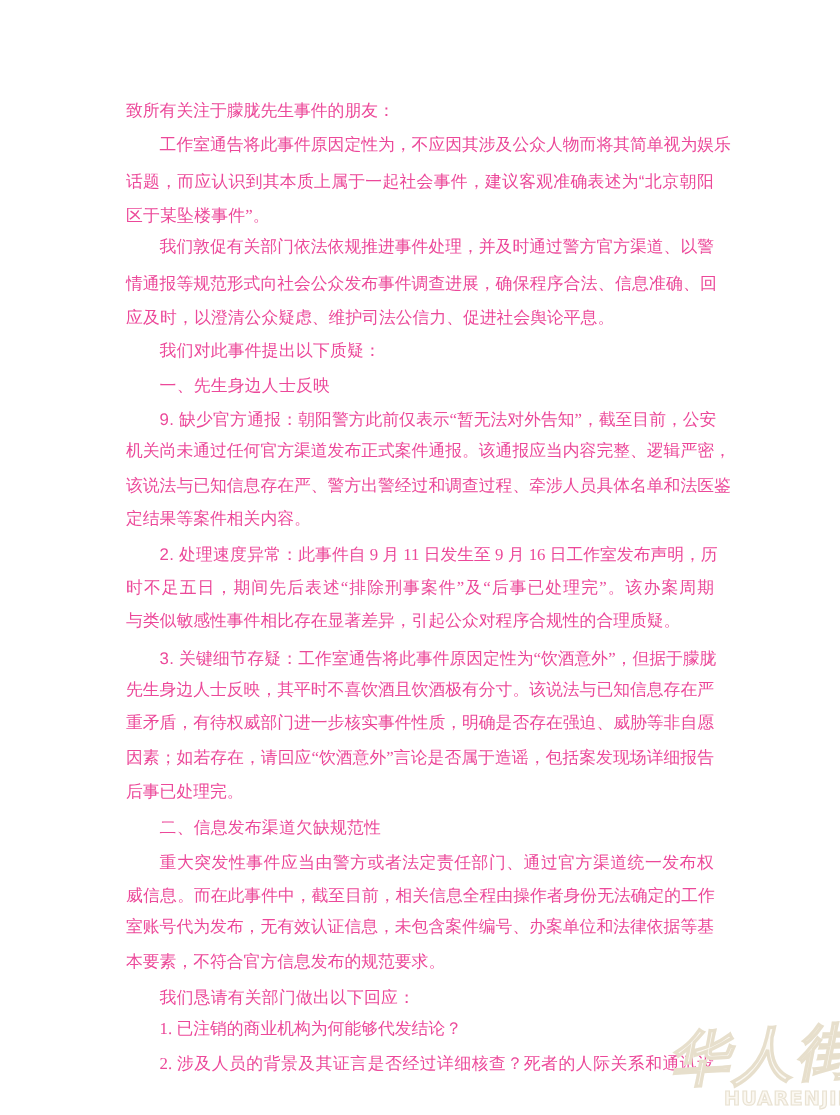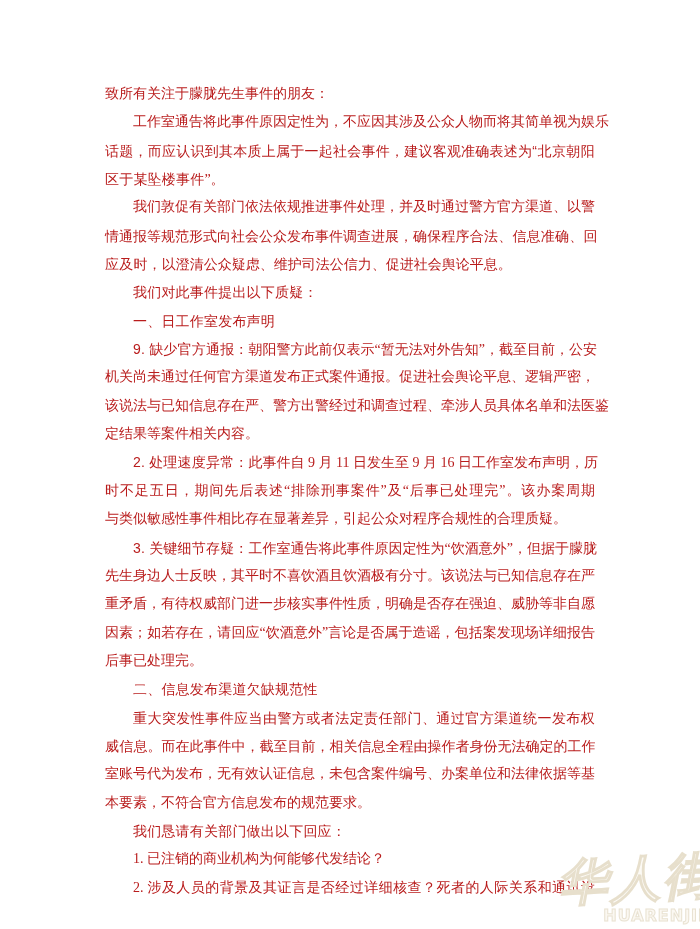--- a/index.html
+++ b/index.html
@@ -18,21 +18,21 @@
     inset: 0;
     background: #ffffff;
   }
   .textblock {
     position: absolute;
     left: 105px;
     top: 80px;
     width: 490px;
     font-family: "Liberation Serif", "DejaVu Serif", serif;
     font-size: 14px;
-    color: #b91c1c;
+    color: #ec4899;
   }
   .line {
     height: 28.35px;
     line-height: 28.35px;
     white-space: nowrap;
   }
   .line.indent {
     text-indent: 28px;
   }
   .line.justify {
@@ -85,23 +85,23 @@
 <div class="page">
   <div class="textblock" id="letter-body">
       <div class="line"><span>致所有关注于朦胧先生事件的朋友：</span></div>
       <div class="line indent justify"><span>工作室通告将此事件原因定性为，不应因其涉及公众人物而将其简单视为娱乐</span></div>
       <div class="line justify"><span>话题，而应认识到其本质上属于一起社会事件，建议客观准确表述为</span><span class="b">“北京朝阳</span></div>
       <div class="line"><span class="b">区于某坠楼事件</span><span>”。</span></div>
       <div class="line indent justify"><span>我们敦促有关部门依法依规推进事件处理，并及时通过警方官方渠道、以警</span></div>
       <div class="line justify"><span>情通报等规范形式向社会公众发布事件调查进展，</span><span class="b">确保程序合法、信息准确、回</span></div>
       <div class="line"><span class="b">应及时，</span><span>以澄清公众疑虑、维护司法公信力、促进社会舆论平息。</span></div>
       <div class="line indent"><span class="b">我们对此事件提出以下质疑：</span></div>
-      <div class="line indent"><span class="b">一、日工作室发布声明</span></div>
+      <div class="line indent"><span class="b">一、先生身边人士反映</span></div>
       <div class="line indent justify"><span class="b">9. 缺少官方通报：</span><span>朝阳警方此前仅表示“暂无法对外告知”，截至目前，公安</span></div>
-      <div class="line justify"><span>机关尚未通过任何官方渠道发布正式案件通报。促进社会舆论平息、逻辑严密，</span></div>
+      <div class="line justify"><span>机关尚未通过任何官方渠道发布正式案件通报。该通报应当内容完整、逻辑严密，</span></div>
       <div class="line justify"><span>该说法与已知信息存在严、警方出警经过和调查过程、牵涉人员具体名单和法医鉴</span></div>
       <div class="line"><span>定结果等案件相关内容。</span></div>
       <div class="line indent justify"><span class="b">2. 处理速度异常：</span><span>此事件自 9 月 11 日发生至 9 月 16 日工作室发布声明，历</span></div>
       <div class="line justify"><span>时不足五日，期间先后表述“排除刑事案件”及“后事已处理完”。该办案周期</span></div>
       <div class="line"><span>与类似敏感性事件相比存在显著差异，引起公众对程序合规性的合理质疑。</span></div>
       <div class="line indent justify"><span class="b">3. 关键细节存疑：</span><span>工作室通告将此事件原因定性为“饮酒意外”，但据于朦胧</span></div>
       <div class="line justify"><span>先生身边人士反映，其平时不喜饮酒且饮酒极有分寸。该说法与已知信息存在严</span></div>
       <div class="line justify"><span>重矛盾，有待权威部门进一步核实事件性质，明确是否存在强迫、威胁等非自愿</span></div>
       <div class="line justify"><span>因素；如若存在，请回应“饮酒意外”言论是否属于造谣，包括案发现场详细报告</span></div>
       <div class="line"><span>后事已处理完。</span></div>

